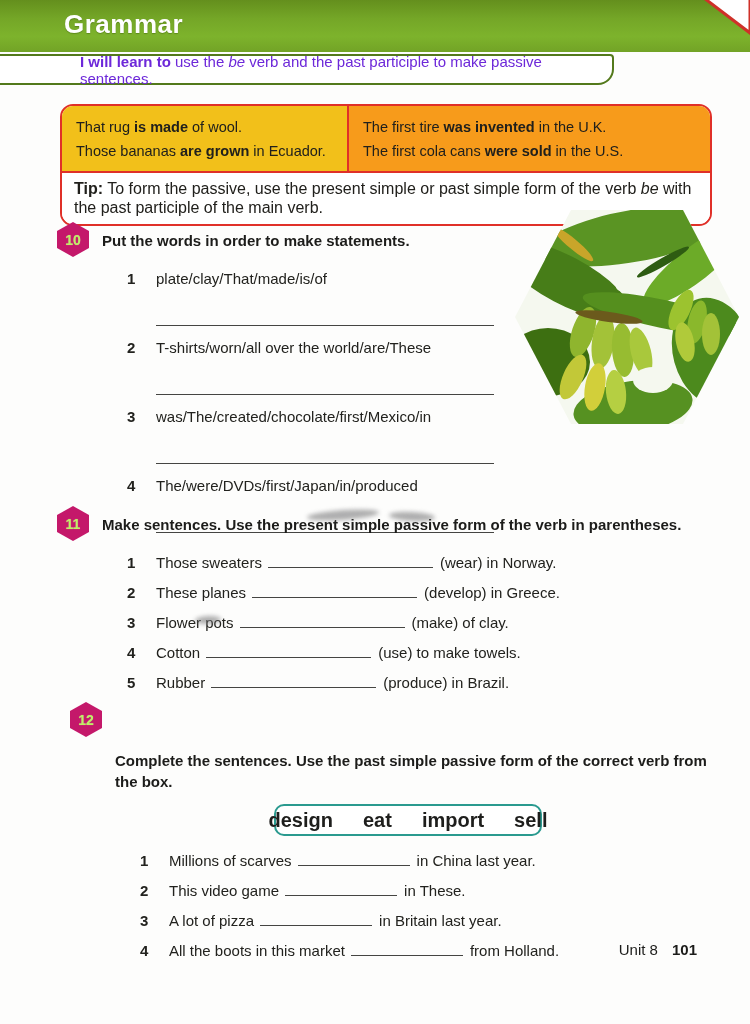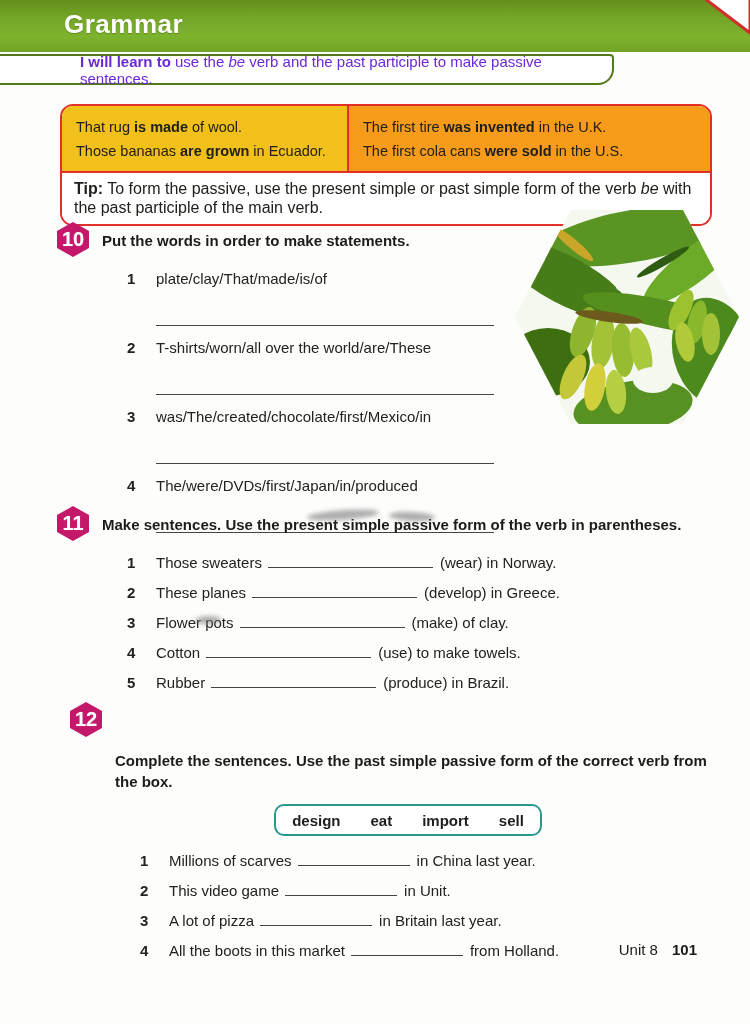--- a/index.html
+++ b/index.html
@@ -29,21 +29,21 @@
   .example-cell { padding:9px 0 8px 14px; font-size:14.5px; line-height:24px; color:#21201c; }
   .example-left { width:285px; background:#f2c01a; }
   .example-right { flex:1; background:#f79b1b; border-left:2px solid #e03028; }
   .example-cell .b { font-weight:bold; }
   .tip-row { border-top:2px solid #e03028; background:#ffffff; padding:6px 16px 7px 12px;
     font-size:16px; line-height:19px; color:#21201c; }
   .tip-row .b { font-weight:bold; }
   .tip-row .i { font-style:italic; }
 
   
-  .badge { width:32px; height:35px; background:#c4186a; color:#ffffff; font-weight:bold; font-size:20px;
+  .badge { width:32px; height:35px; background:#c4186a; color:#bef264; font-weight:bold; font-size:14px;
     display:flex; align-items:center; justify-content:center; flex:0 0 auto;
     clip-path:polygon(50% 0%, 100% 26%, 100% 74%, 50% 100%, 0% 74%, 0% 26%);
     text-shadow:0 0 1px rgba(255,255,255,0.4); }
   .ex-head { display:flex; align-items:flex-start; gap:13px; }
   .ex-title { font-size:15px; font-weight:bold; color:#1c1c1a; padding-top:8px; line-height:21px; }
   .items { margin-left:70px; }
   .row { display:flex; align-items:baseline; font-size:15px; color:#22221e; }
   .num { font-weight:bold; width:29px; flex:0 0 auto; }
   .blank { display:inline-block; border-bottom:1.6px solid #454542; height:14px; flex:0 0 auto; }
   .tail { margin-left:7px; }
@@ -62,21 +62,21 @@
   .ex11 { position:absolute; left:57px; top:506px; width:680px; }
   .ex11 .items { margin-top:13px; }
   .ex11 .row { height:30px; }
   .ex11 .blank { width:165px; }
 
   
   .ex12 { position:absolute; left:70px; top:702px; width:680px; }
   .ex12 .ex-title { padding-top:4px;margin-top:44px; }
   .word-box { margin:12px 0 0 204px; width:268px; height:32px; border:2.5px solid #2a9a8f;
     border-radius:10px; background:#ffffff; display:flex; align-items:center; justify-content:center;
-    gap:30px; font-size:15px; font-weight:600; color:#1e1e1c; }
+    gap:30px; font-size:20px; font-weight:600; color:#1e1e1c; }
   .ex12 .items { margin-top:16px; }
   .ex12 .row { height:30px; }
   .ex12 .blank { width:112px; }
 
   
   .smudge { position:absolute; background:rgba(110,110,112,0.55); border-radius:50%;
     filter:blur(2px); pointer-events:none; }
   .smudge.s1 { left:250px; top:4px; width:72px; height:10px; transform:rotate(-4deg); }
   .smudge.s2 { left:332px; top:6px; width:46px; height:9px; transform:rotate(3deg); }
   .smudge.s3 { left:138px; top:110px; width:26px; height:8px; transform:rotate(-3deg); }
@@ -253,21 +253,21 @@
       <div class="row">
           <span class="num">1</span>
           <span class="lead">Millions of scarves</span>
           <span class="blank"></span>
           <span class="tail">in China last year.</span>
         </div>
       <div class="row">
           <span class="num">2</span>
           <span class="lead">This video game</span>
           <span class="blank"></span>
-          <span class="tail">in Unit.</span>
+          <span class="tail">in These.</span>
         </div>
       <div class="row">
           <span class="num">3</span>
           <span class="lead">A lot of pizza</span>
           <span class="blank"></span>
           <span class="tail">in Britain last year.</span>
         </div>
       <div class="row">
           <span class="num">4</span>
           <span class="lead">All the boots in this market</span>

